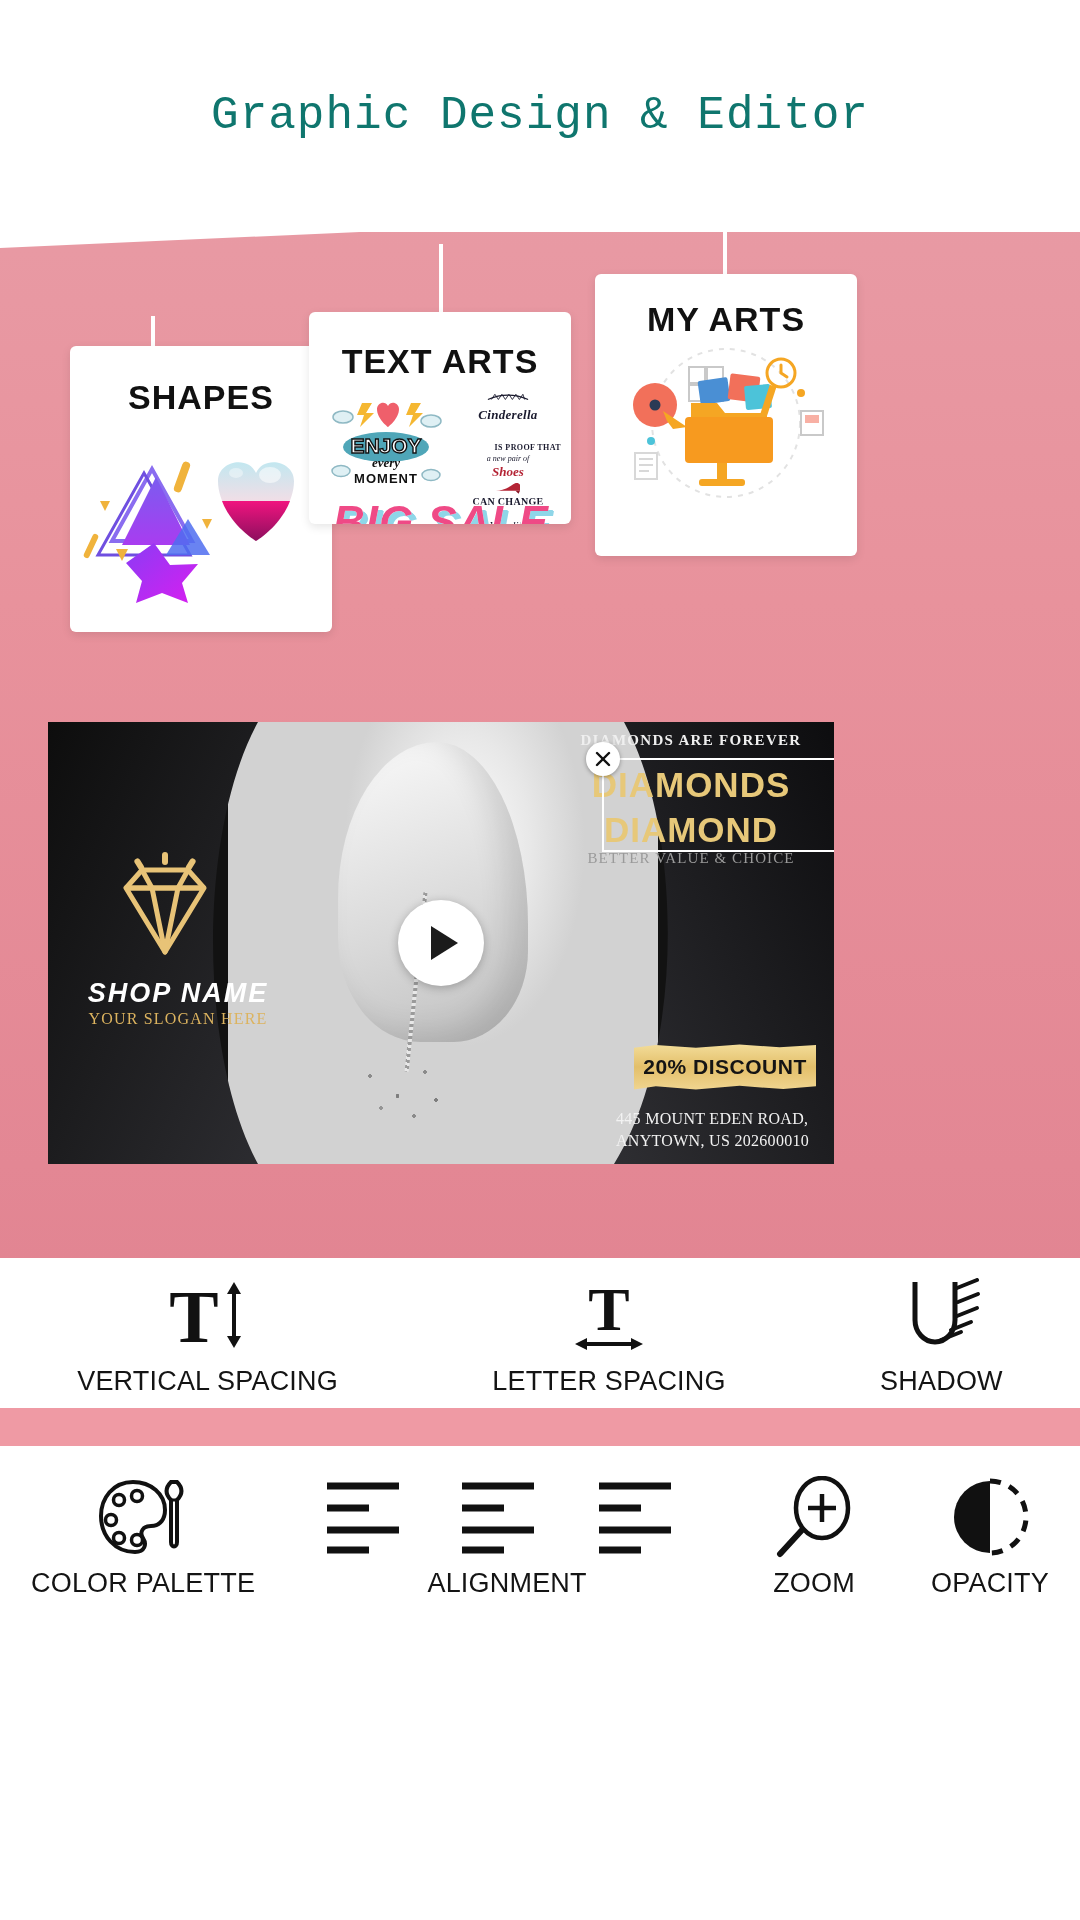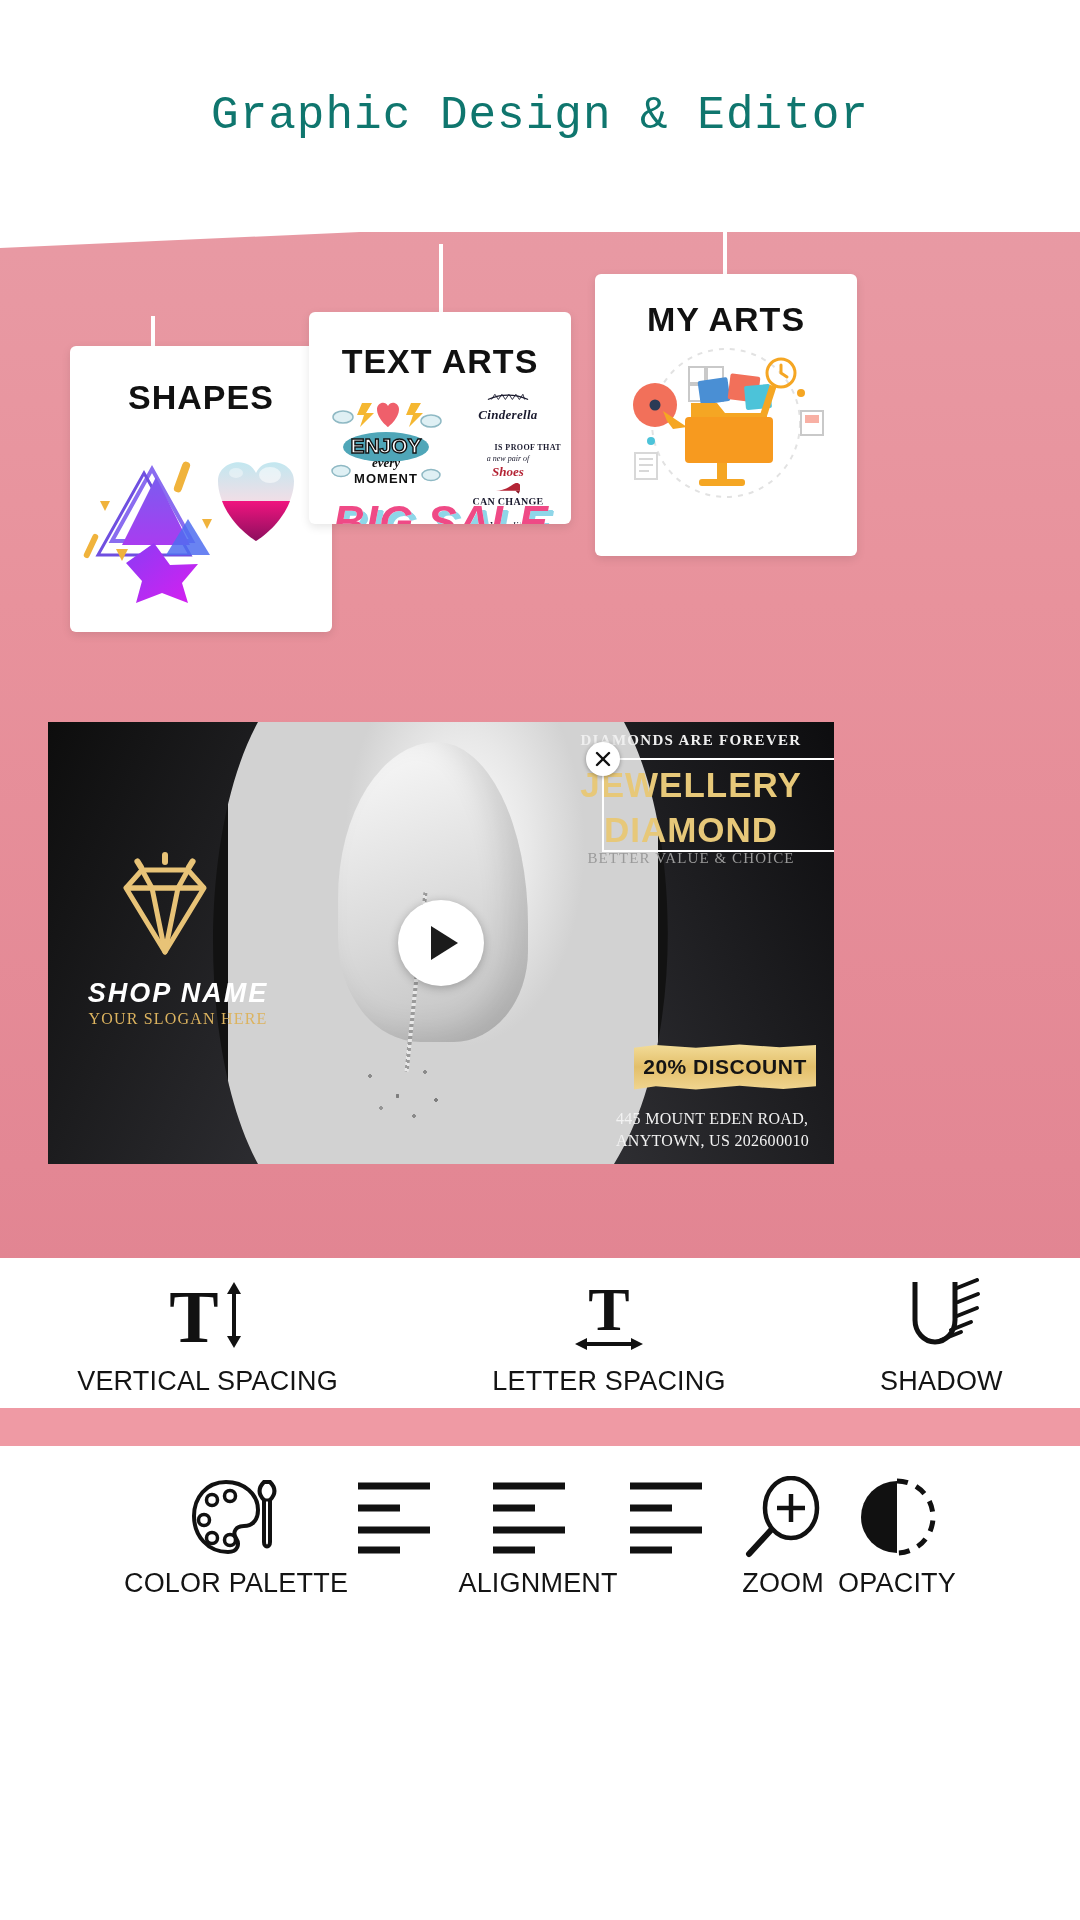--- a/index.html
+++ b/index.html
@@ -201,21 +201,21 @@
   }
 
   
   .toolbar {
     position:absolute; left:0; width:1080px; background:#ffffff; z-index:10;
     display:flex; align-items:flex-start; justify-content:space-around;
   }
   .toolbar-top    { top:1258px; height:150px; padding-top:16px; }
   .pink-divider   { position:absolute; left:0; top:1408px; width:1080px; height:38px;
                     background:#ef9aa4; z-index:10; }
-  .toolbar-bottom { top:1446px; height:474px; padding-top:30px;justify-content:center; }
+  .toolbar-bottom { top:1446px; height:474px; padding-top:30px; }
 
   .tool {
     display:flex; flex-direction:column; align-items:center; justify-content:flex-start;
     min-width:110px;
   }
   .tool-icon { height:82px; display:flex; align-items:center; justify-content:center; }
   .tool-label {
     margin-top:10px; font-size:27px; font-weight:400; color:#141414;
     letter-spacing:.2px; white-space:nowrap;
     font-family:"Liberation Sans", sans-serif;
@@ -410,21 +410,21 @@
           <rect x="36" y="6" width="6" height="13" rx="3" transform="rotate(-32 39 12)"></rect>
           <rect x="88" y="6" width="6" height="13" rx="3" transform="rotate(32 91 12)"></rect>
         </g>
       </svg>
     </div>
     <div class="shop-name">SHOP NAME</div>
     <div class="shop-slogan">YOUR SLOGAN HERE</div>
 
     <div class="tagline-top">DIAMONDS ARE FOREVER</div>
     <div class="headline-block">
-      <div class="headline-1">JEWELLERY</div>
+      <div class="headline-1">DIAMONDS</div>
       <div class="headline-2">DIAMOND</div>
     </div>
     <div class="tagline-sub">BETTER VALUE &amp; CHOICE</div>
 
     <div class="discount-ribbon">20% DISCOUNT</div>
     <div class="address">
       <div>445 MOUNT EDEN ROAD,</div>
       <div>ANYTOWN, US 202600010</div>
     </div>
 

